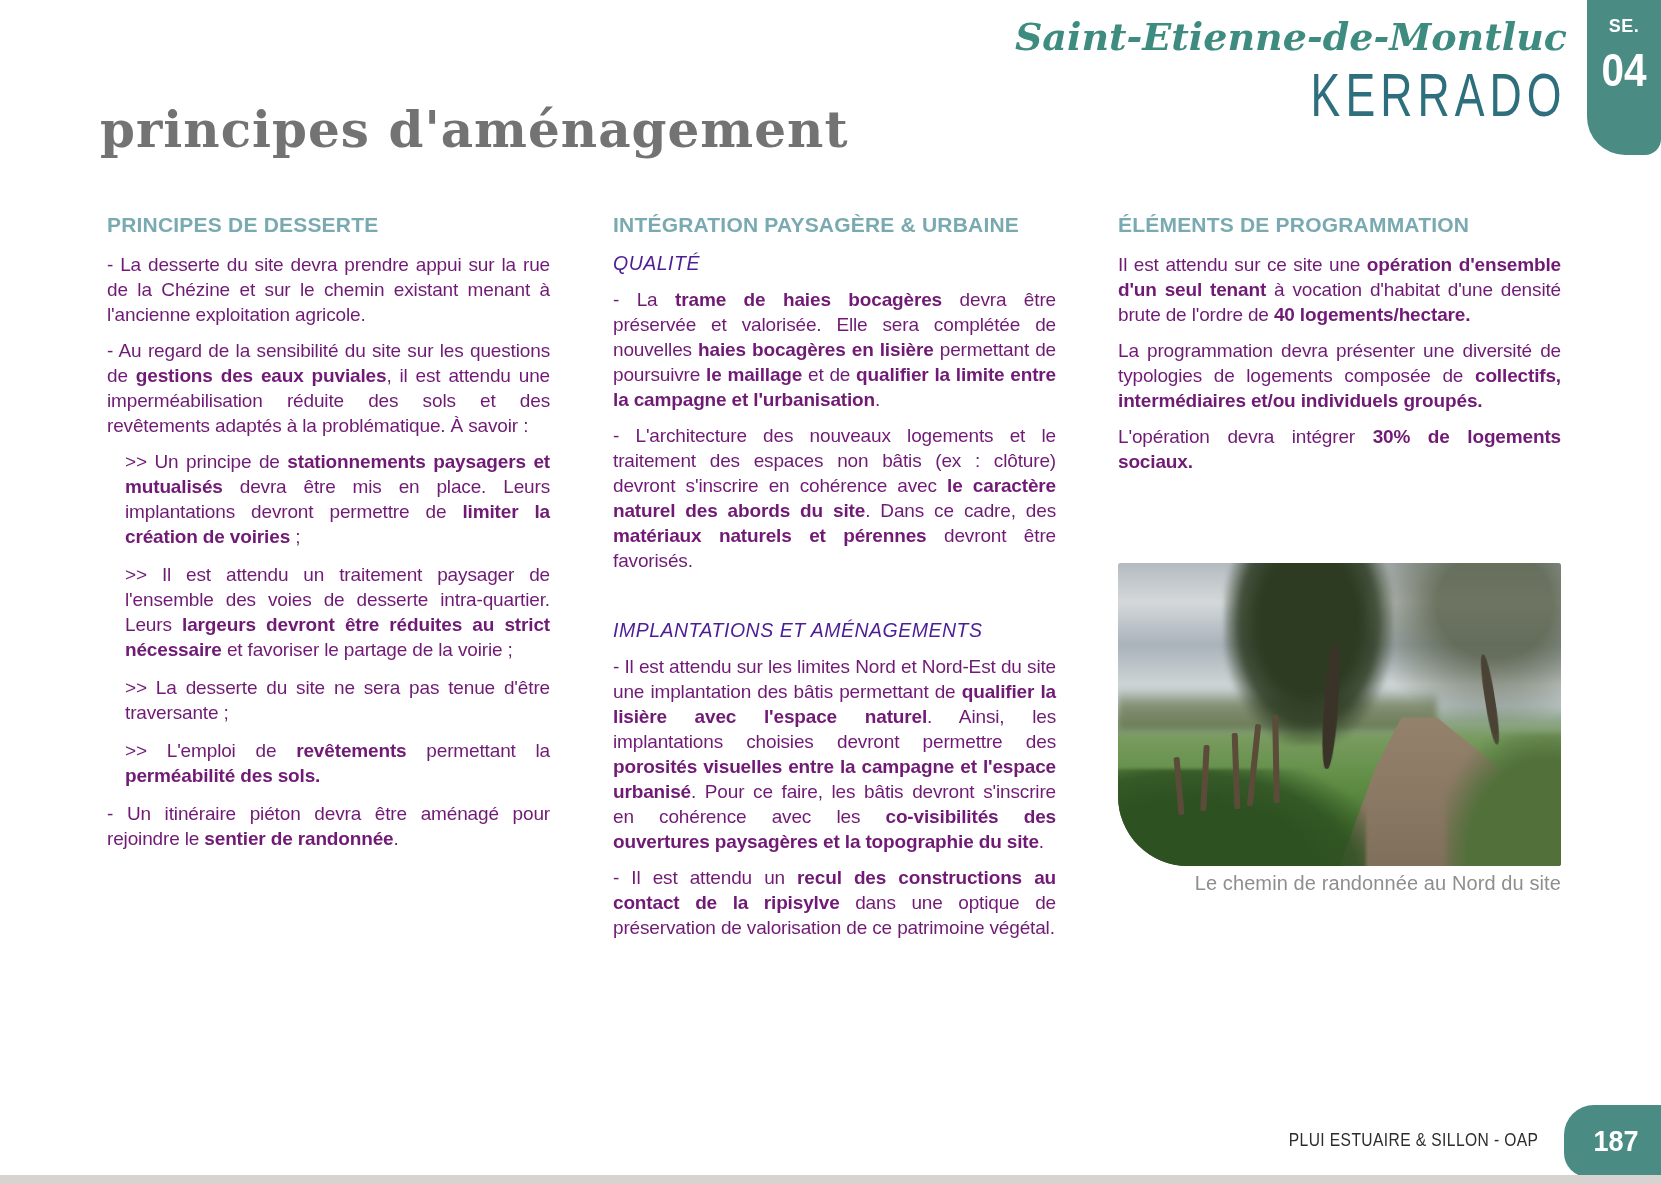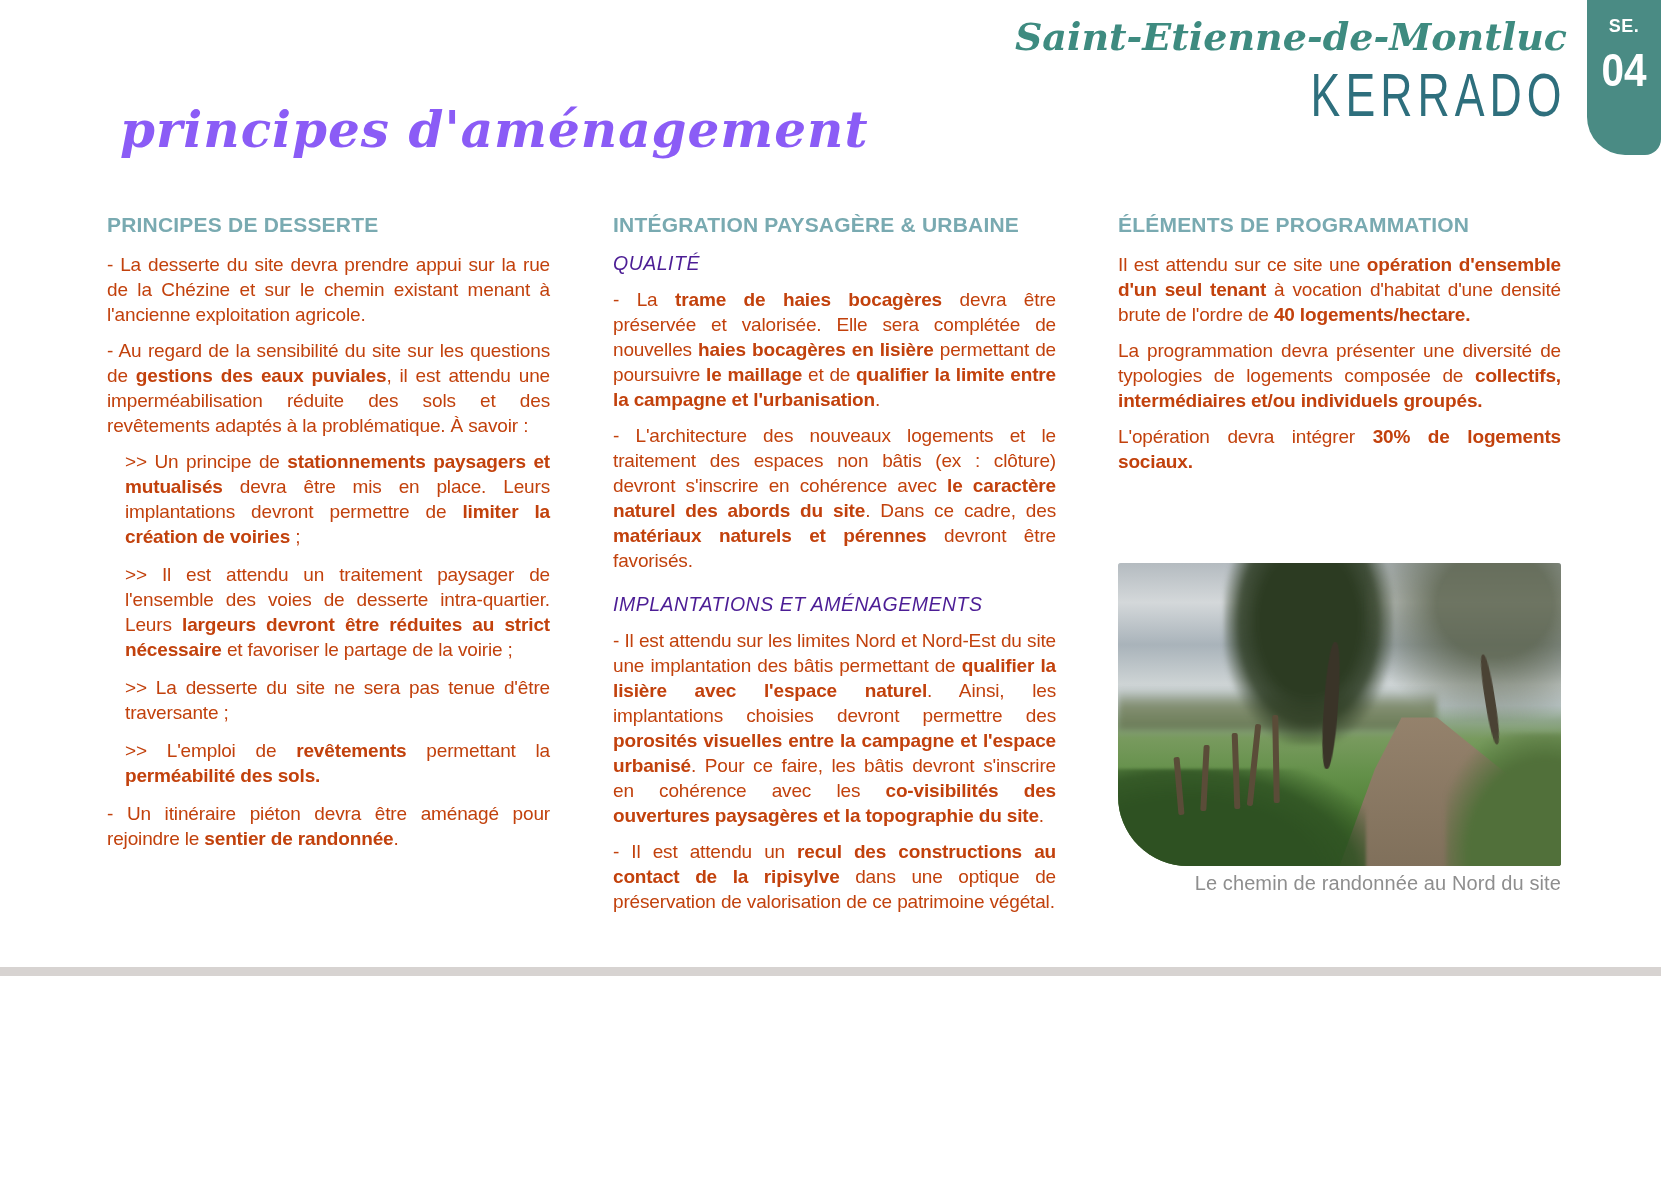--- a/index.html
+++ b/index.html
@@ -1,18 +1,18 @@
 <!DOCTYPE html>
 <html lang="fr"><head>
 <meta charset="utf-8">
 <style>
   * { margin:0; padding:0; box-sizing:border-box; }
   html,body { background:#ffffff; }
   .page {
-    position:relative; width:1661px; height:976px; background:#ffffff;
+    position:relative; width:1661px; height:1184px; background:#ffffff;
     font-family:"Liberation Sans", sans-serif; color:#1e1e1e; overflow:hidden;
   }
 
   
   .commune {
     position:absolute; top:14px; right:94px;
     font-family:"DejaVu Serif", serif; font-style:italic; font-weight:700;
     font-size:38px; color:#3e8b80; letter-spacing:0px; white-space:nowrap;
   }
   .site-name {
@@ -24,40 +24,40 @@
   .corner-badge {
     position:absolute; top:0; right:0; width:74px; height:155px;
     background:#4a8b84; border-radius:0 0 16px 38px; color:#ffffff; text-align:center;
   }
   .corner-badge .se { font-size:18px; font-weight:700; margin-top:16px; letter-spacing:0.5px; }
   .corner-badge .num { font-size:46px; font-weight:700; margin-top:6px; transform:scaleX(0.88); }
 
   
   .page-title {
     position:absolute; left:100px; top:100px;
-    font-family:"DejaVu Serif", serif; font-style:italic; font-weight:700;
-    font-size:50px; color:#8b5cf6; letter-spacing:1px; white-space:nowrap;margin-left:20px;
+    font-family:"DejaVu Serif", serif; font-weight:700;
+    font-size:50px; color:#737373; letter-spacing:1px; white-space:nowrap;
   }
 
   
   .col { position:absolute; width:443px; top:213px; }
   .col1 { left:107px; }
   .col2 { left:613px; }
   .col3 { left:1118px; }
   .col h2 {
     font-size:21px; font-weight:700; color:#79aab1; letter-spacing:0.2px;
     margin-bottom:15px; white-space:nowrap;
   }
   .col h3 {
     font-style:italic; font-weight:400; font-size:19.5px; color:#4c1d95;
     letter-spacing:0.5px; margin:4px 0 12px 0; white-space:nowrap;
   }
-  .col h3.spaced { margin-top:20px; }
+  .col h3.spaced { margin-top:46px; }
   .col p {
-    font-size:19px; line-height:25px; text-align:justify; color:#c2410c;
+    font-size:19px; line-height:25px; text-align:justify; color:#701a75;
     margin-bottom:11px; letter-spacing:-0.15px;
   }
   .col p.ind { padding-left:18px; margin-bottom:13px; }
   .col p b { font-weight:700; }
 
   
   .photo {
     position:absolute; left:1118px; top:563px; width:443px; height:303px;
     border-radius:3px 3px 3px 70px; overflow:hidden; background:#cfd4d6;
   }

